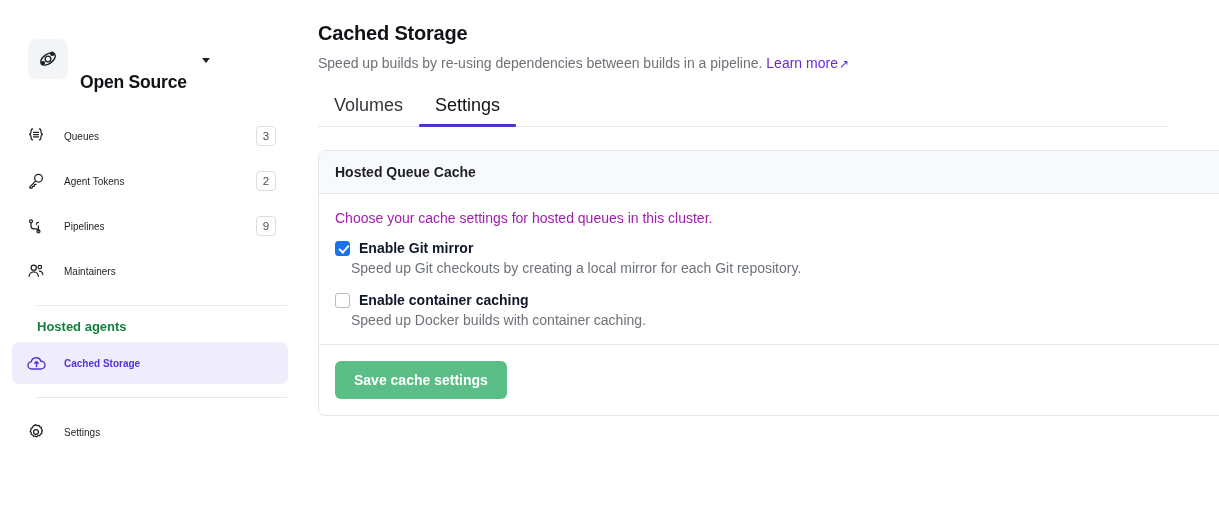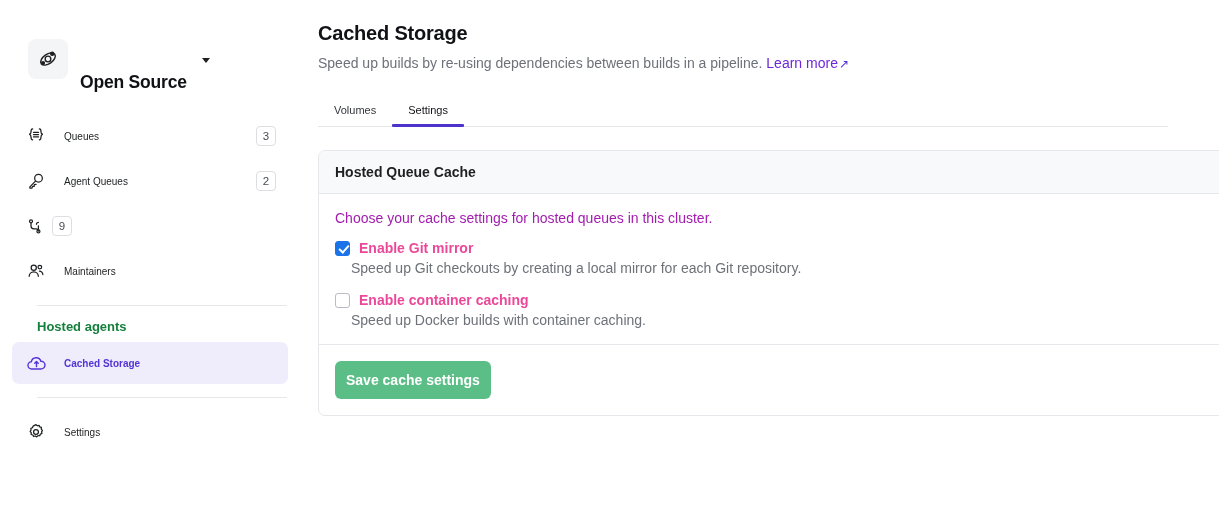--- a/index.html
+++ b/index.html
@@ -166,21 +166,21 @@
 
   .tabs {
     margin-top: 20px;
     display: flex;
     align-items: flex-end;
     border-bottom: 1px solid #e6e7ea;
     width: 850px;
     height: 36px;
   }
   .tab {
-    font-size: 11px;
+    font-size: 18px;
     color: #33363b;
     padding: 0 16px 10px 16px;
     cursor: pointer;
     position: relative;
     white-space: nowrap;
   }
   .tab.active {
     color: #111216;
   }
   .tab.active::after {
@@ -247,21 +247,21 @@
     top: 1.4px;
     width: 4px;
     height: 8px;
     border: solid #fff;
     border-width: 0 2px 2px 0;
     transform: rotate(42deg);
   }
   .check-label {
     font-size: 14px;
     font-weight: bold;
-    color: #ec4899;
+    color: #0f172a;
     cursor: pointer;
     line-height: 18px;
   }
   .check-desc {
     font-size: 14px;
     color: #6d7178;
     margin: 3px 0 15px 16px;
   }
   .check-desc.last { margin-bottom: 0; }
 
@@ -269,21 +269,21 @@
     padding: 16px;
   }
   .btn-save {
     background: #5cbe87;
     color: #ffffff;
     border: none;
     border-radius: 6px;
     font-family: "Liberation Sans", sans-serif;
     font-size: 14px;
     font-weight: bold;
-    padding: 11px 11px;
+    padding: 11px 19px;
     cursor: pointer;
   }
 </style>
 </head>
 <body>
 
 <div class="app">
 
   <aside class="sidebar">
 
@@ -314,34 +314,35 @@
         <span class="nav-badge">3</span>
       </a>
 
       <a class="nav-item">
         <span class="nav-icon">
           <svg width="20" height="20" viewBox="0 0 24 24" fill="none" stroke="#1d1f21" stroke-width="1.5" stroke-linecap="round" stroke-linejoin="round">
             <circle cx="15" cy="8.6" r="4.6"></circle>
             <path d="M11.7 11.9 4.6 19v1.4h2.6l.6-2h2l.2-2.1 2.1-.2"></path>
           </svg>
         </span>
-        <span class="nav-label">Agent Queues</span>
+        <span class="nav-label">Agent Tokens</span>
         <span class="nav-badge">2</span>
       </a>
 
       <a class="nav-item">
         <span class="nav-icon">
           <svg width="20" height="20" viewBox="0 0 24 24" fill="none" stroke="#1d1f21" stroke-width="1.5" stroke-linecap="round">
             <circle cx="6" cy="6.4" r="1.8"></circle>
             <path d="M6 8.2v3.9a3.3 3.3 0 0 0 3.3 3.3h3a2.6 2.6 0 0 1 2.6 2.6"></path>
             <path d="M14.9 11.7v4.2"></path>
             <circle cx="14.9" cy="18.5" r="1.8"></circle>
             <path d="M12.6 9.9a2.3 2.3 0 0 1 2.3-2.3"></path>
           </svg>
         </span>
+        <span class="nav-label">Pipelines</span>
         <span class="nav-badge">9</span>
       </a>
 
       <a class="nav-item">
         <span class="nav-icon">
           <svg width="20" height="20" viewBox="0 0 24 24" fill="none" stroke="#1d1f21" stroke-width="1.5" stroke-linecap="round">
             <circle cx="9.3" cy="8" r="3.1"></circle>
             <path d="M3.8 18.4a5.5 5.5 0 0 1 11 0"></path>
             <circle cx="16.6" cy="7.3" r="2.2"></circle>
             <path d="M16 12.1a4.2 4.2 0 0 1 4.2 4.2"></path>

